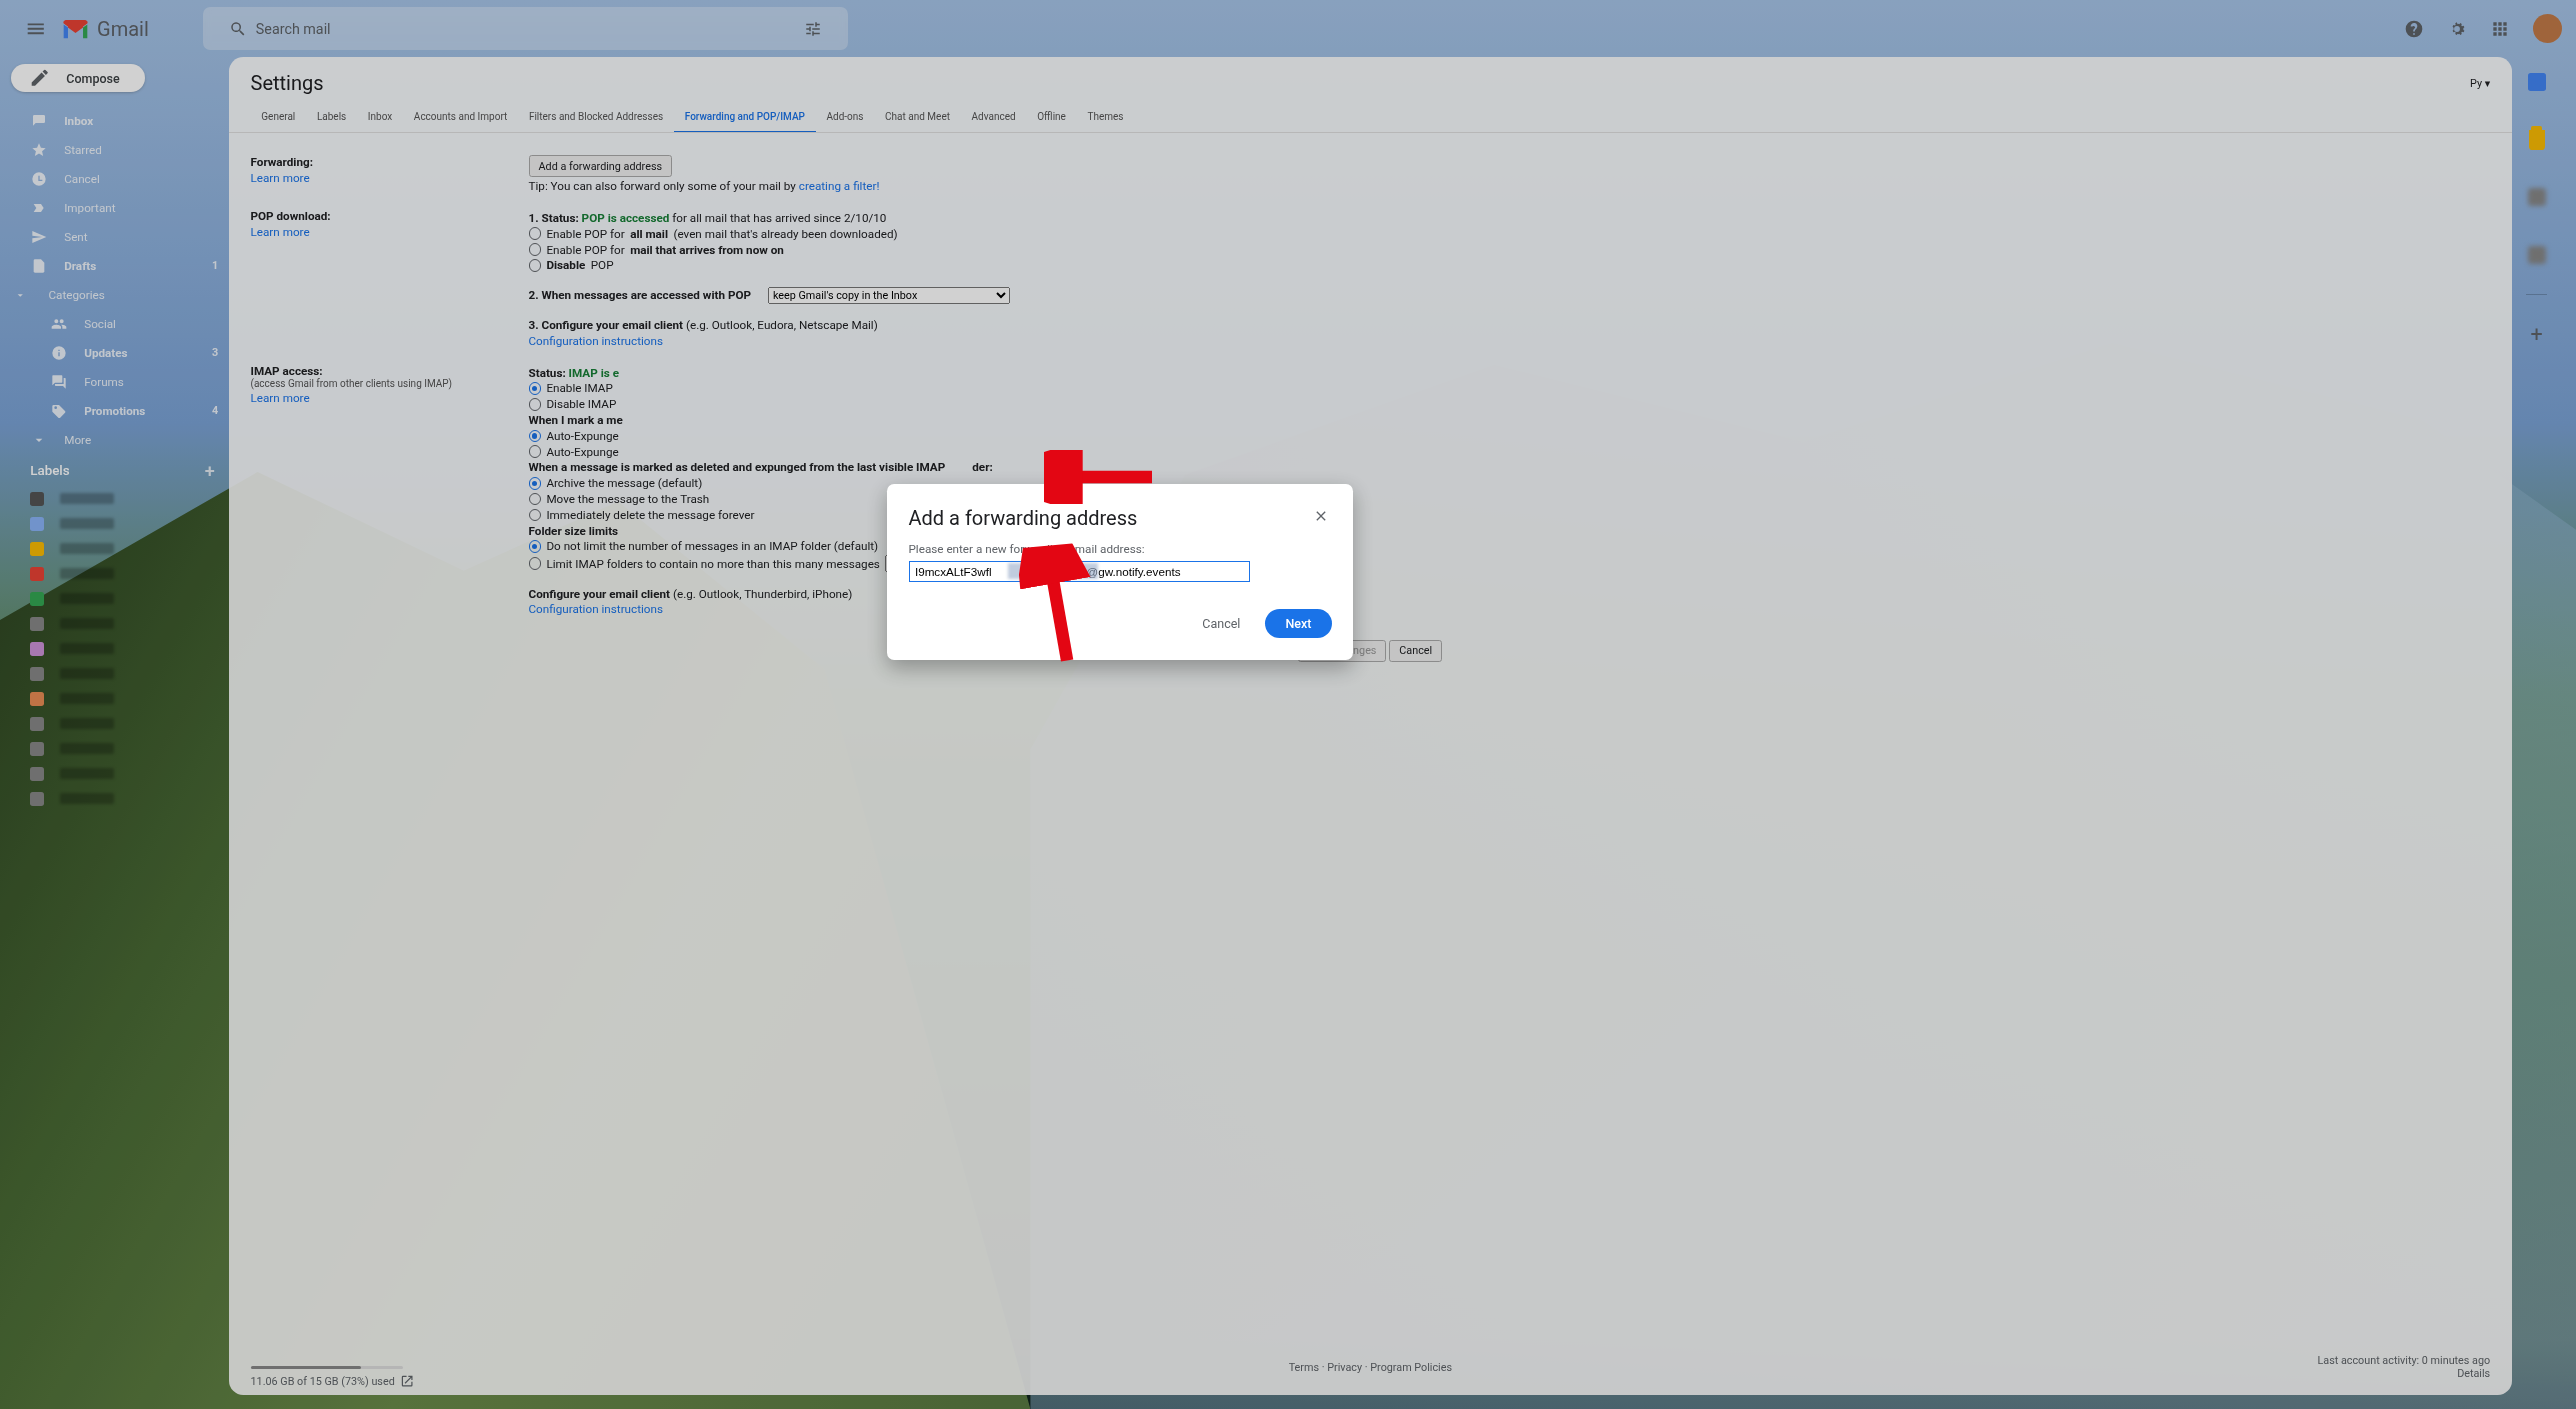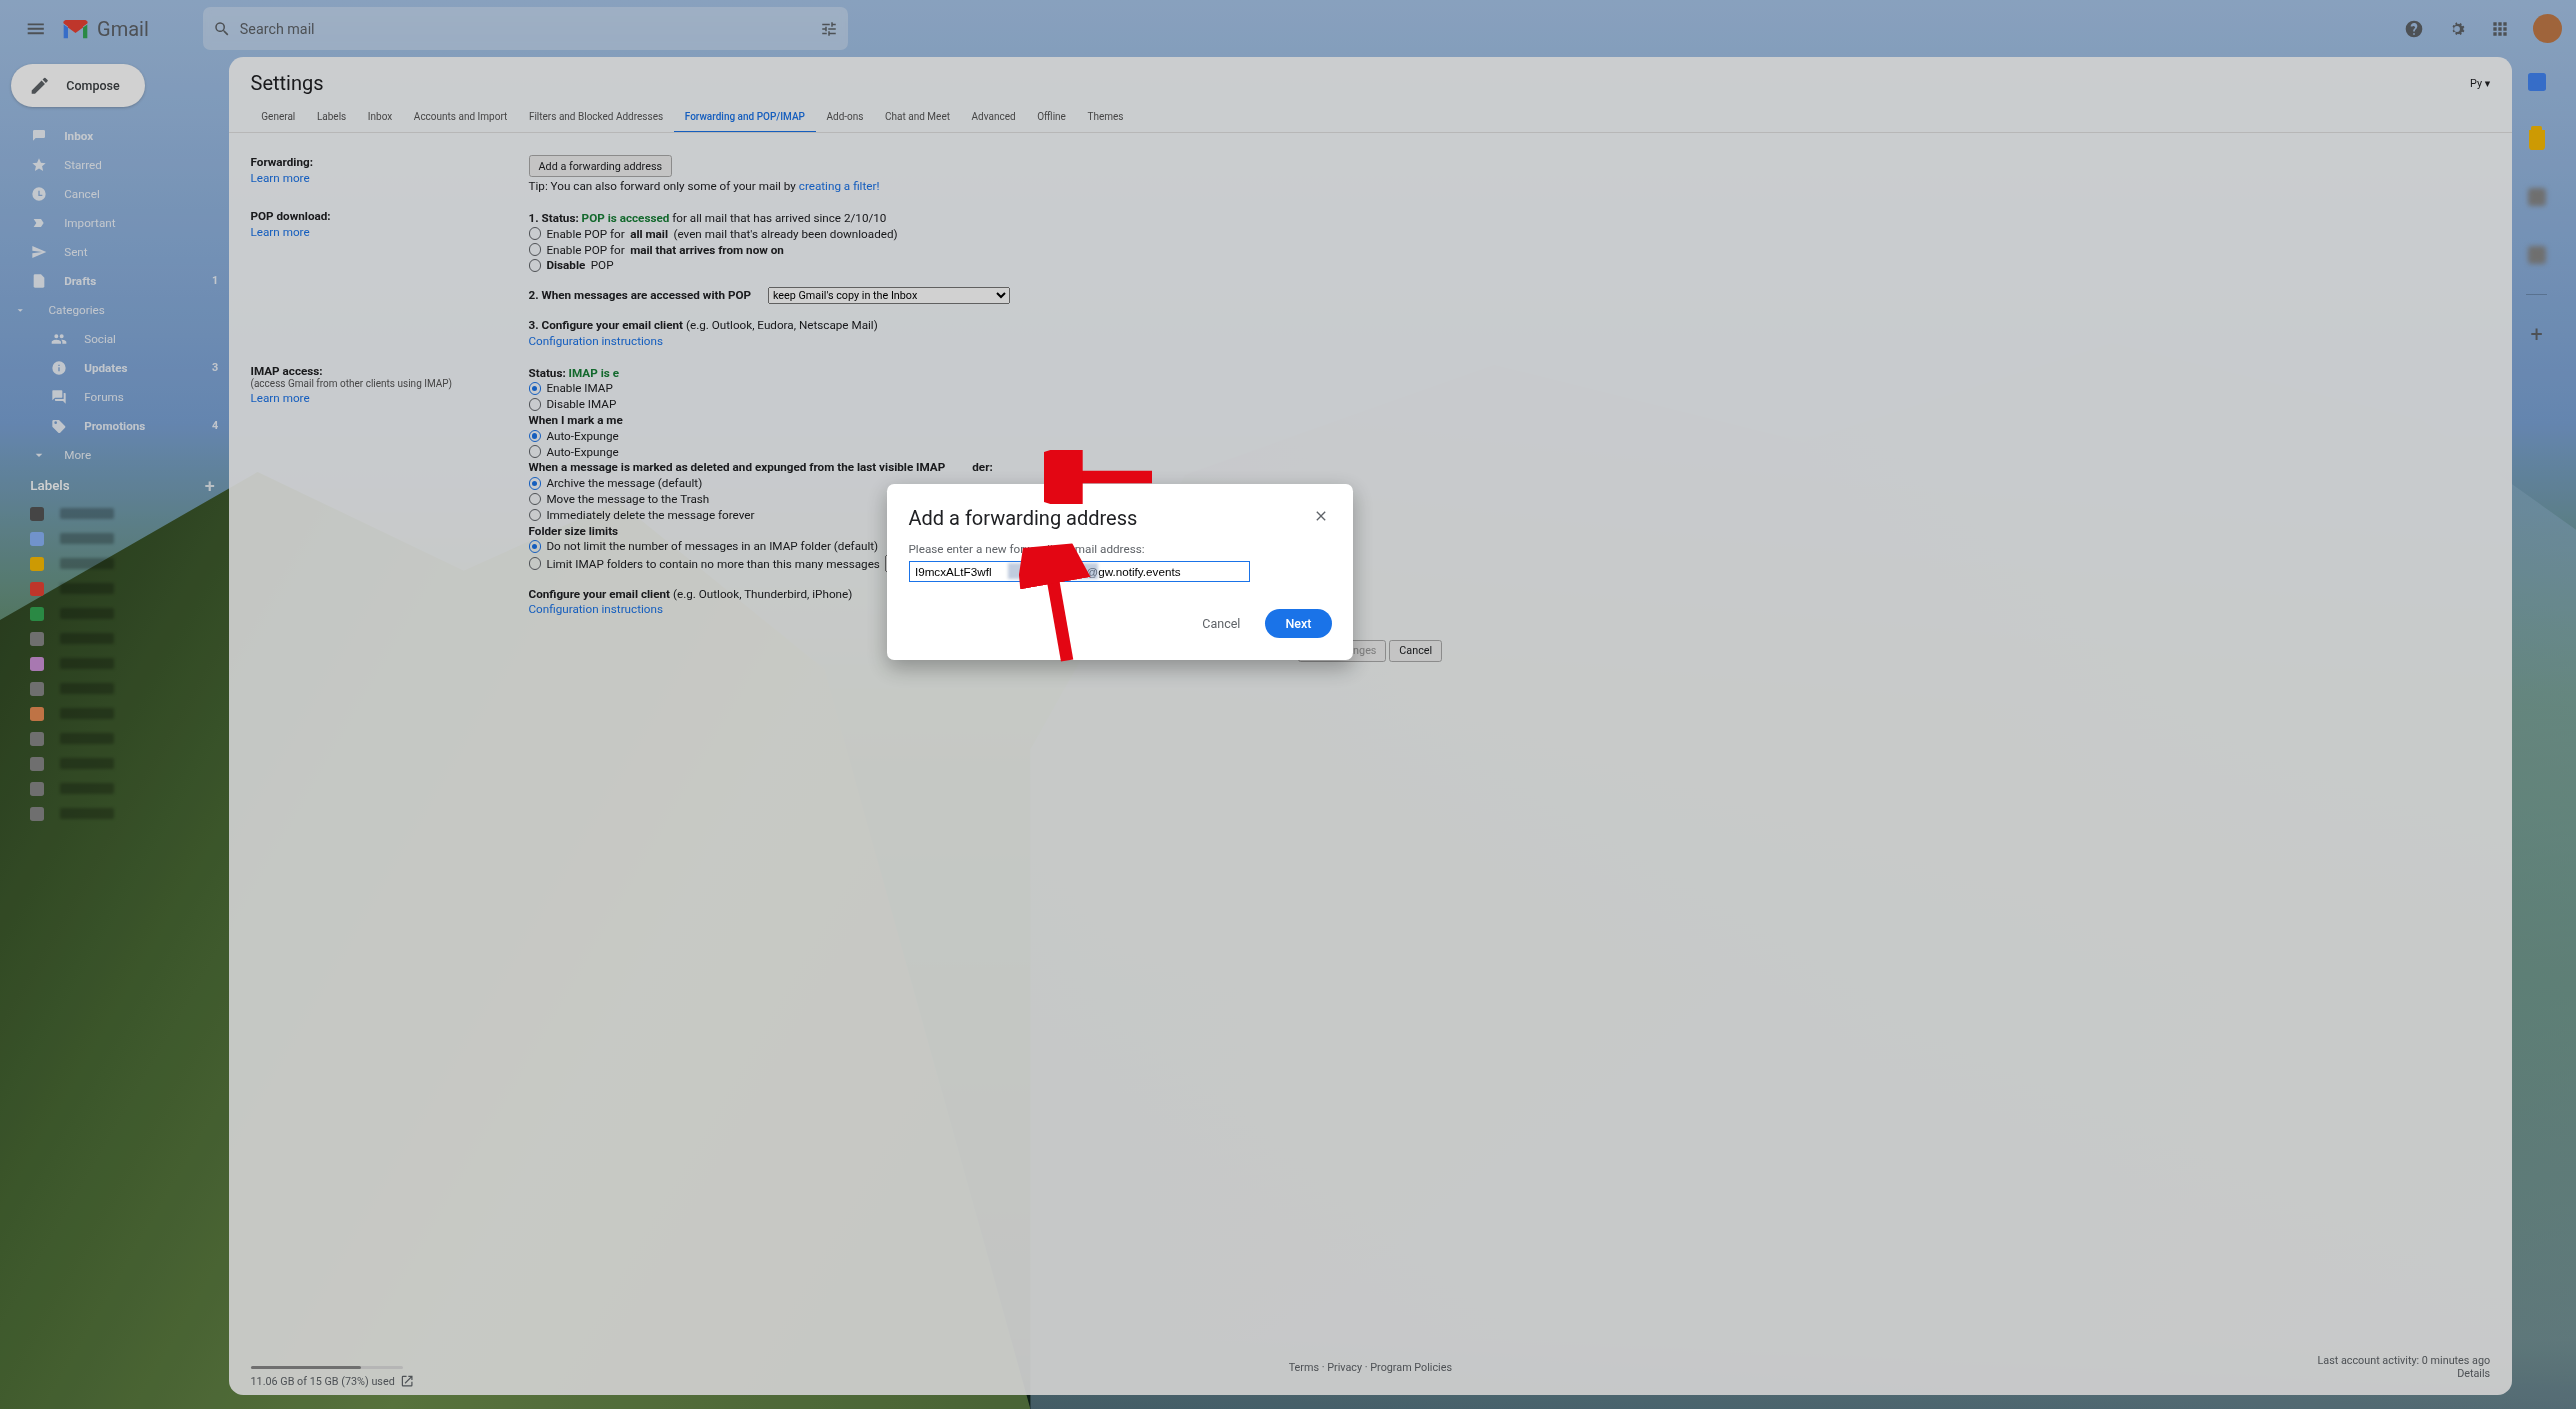--- a/index.html
+++ b/index.html
@@ -9,36 +9,36 @@
 .bg::after { content: ''; position: absolute; right: 0; top: 22%; width: 60%; height: 78%; background: linear-gradient(140deg, #5a7a92 0%, #7a9ab0 30%, #8ab0c8 60%, #a5c5db 100%); clip-path: polygon(10% 15%, 30% 5%, 50% 12%, 70% 3%, 90% 10%, 100% 20%, 100% 100%, 0 100%, 0 40%); opacity: 0.6; }
 
 .app { position: relative; width: 100%; height: 100%; }
 
 .header { display: flex; align-items: center; height: 57px; padding: 0 14.3px; }
 .menu-btn { width: 43px; height: 43px; border-radius: 50%; display: flex; align-items: center; justify-content: center; cursor: pointer; }
 .menu-btn svg { width: 21.5px; height: 21.5px; fill: #5f6368; }
 .logo { display: flex; align-items: flex-end; margin-left: 3.6px; font-size: 20px; color: #5f6368; cursor: pointer; }
 .logo-icon { width: 29px; height: 21.5px; margin-right: 7.2px; position: relative; }
 .logo-icon svg { width: 100%; height: 100%; }
-.search-wrap { margin-left: 54px; background: rgba(255,255,255,0.3); border-radius: 7.2px; height: 43px; width: 645px; display: flex; align-items: center; padding: 0 1px; backdrop-filter: blur(3.6px); }
+.search-wrap { margin-left: 54px; background: rgba(255,255,255,0.3); border-radius: 7.2px; height: 43px; width: 645px; display: flex; align-items: center; padding: 0 17px; backdrop-filter: blur(3.6px); }
 .search-icon { width: 36px; height: 36px; display: flex; align-items: center; justify-content: center; }
 .search-icon svg { width: 18px; height: 18px; fill: #5f6368; }
 .search-input { flex: 1; background: transparent; border: none; font-size: 14.3px; color: #202124; outline: none; }
 .search-input::placeholder { color: #5f6368; }
 .tune-icon { width: 36px; height: 36px; display: flex; align-items: center; justify-content: center; cursor: pointer; }
 .tune-icon svg { width: 18px; height: 18px; fill: #5f6368; }
 .header-right { margin-left: auto; display: flex; align-items: center; gap: 7.2px; }
 .hicon { width: 36px; height: 36px; border-radius: 50%; display: flex; align-items: center; justify-content: center; cursor: pointer; }
 .hicon svg { width: 20px; height: 20px; fill: #5f6368; }
 .avatar { width: 29px; height: 29px; border-radius: 50%; background: #c27b48; margin-left: 7.2px; cursor: pointer; }
 
 .body { display: flex; height: calc(100% - 57px); }
 
 .sidebar { width: 229px; padding: 7.2px 0 7.2px 7.2px; }
-.compose-btn { background: #fff; border-radius: 21.5px; height: 43px; width: 134px; display: flex; align-items: center; padding-left: 18px; box-shadow: 0 0.9px 2.7px rgba(60,64,67,.3); cursor: pointer; margin: 0 0 14.3px 3.6px; }
+.compose-btn { background: #fff; border-radius: 21.5px; height: 28px; width: 134px; display: flex; align-items: center; padding-left: 18px; box-shadow: 0 0.9px 2.7px rgba(60,64,67,.3); cursor: pointer; margin: 0 0 14.3px 3.6px; }
 .compose-btn svg { width: 21.5px; height: 21.5px; margin-right: 16px; }
 .compose-btn span { font-size: 12.5px; color: #3c4043; font-weight: 500; }
 .nav-item { display: flex; align-items: center; height: 29px; padding: 0 10.8px 0 23px; border-radius: 0 14.3px 14.3px 0; cursor: pointer; color: rgba(255,255,255,0.85); }
 .nav-item.bold { font-weight: 700; }
 .nav-item .nicon { width: 18px; height: 18px; display: flex; align-items: center; justify-content: center; margin-right: 16px; }
 .nav-item .nicon svg { width: 16px; height: 16px; fill: currentColor; }
 .nav-item .badge { margin-left: auto; font-size: 10.8px; }
 .cat-row { display: flex; align-items: center; height: 29px; padding: 0 10.8px 0 7.2px; color: rgba(255,255,255,0.85); cursor: pointer; }
 .cat-row svg { width: 12.5px; height: 12.5px; fill: currentColor; margin-right: 3.6px; }
 .labels-header { display: flex; align-items: center; justify-content: space-between; padding: 5.4px 14.3px 5.4px 23px; color: #fff; font-size: 13.4px; font-weight: 500; }

